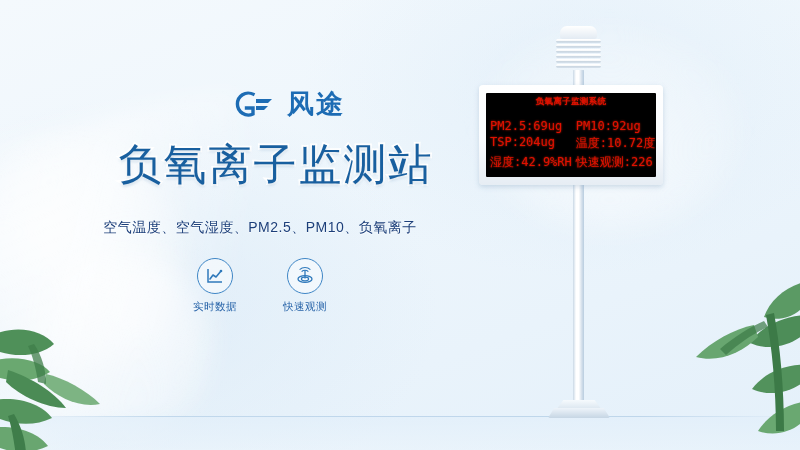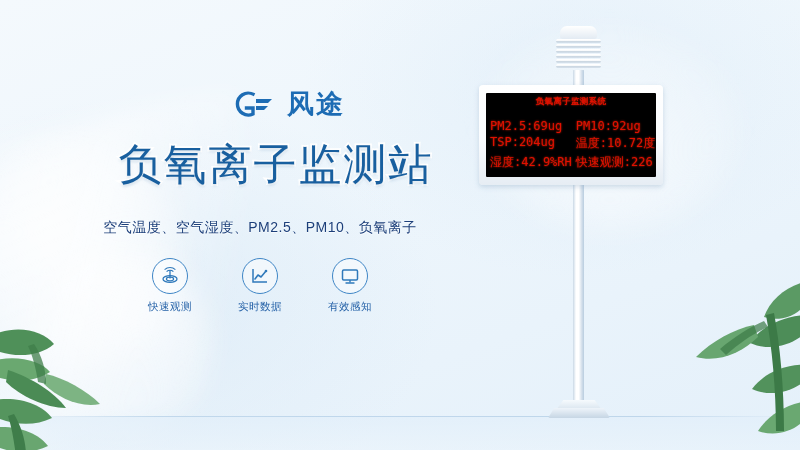--- a/index.html
+++ b/index.html
@@ -187,51 +187,41 @@
 
   <div class="headline">负氧离子监测站</div>
 
   <div class="subline">空气温度、空气湿度、PM2.5、PM10、负氧离子</div>
 
   <div class="features">
 
     <div class="feature">
       <div class="fcircle">
         <svg width="20" height="20" viewBox="0 0 20 20">
+          <path d="M3 3 L3 16 L17 16" fill="none" stroke="#2f79bb" stroke-width="1.5"></path>
+          <polyline points="5,13 8,9 11,11 16,5" fill="none" stroke="#2f79bb" stroke-width="1.6" stroke-linejoin="round" stroke-linecap="round"></polyline>
+          <circle cx="16" cy="5" r="1.3" fill="#2f79bb"></circle>
+        </svg>
+      </div>
+      <div class="flabel">实时数据</div>
+    </div>
+
+    <div class="feature">
+      <div class="fcircle">
+        <svg width="20" height="20" viewBox="0 0 20 20">
           <ellipse cx="10" cy="13" rx="7" ry="3.4" fill="none" stroke="#2f79bb" stroke-width="1.3"></ellipse>
           <ellipse cx="10" cy="13" rx="3.6" ry="1.8" fill="none" stroke="#2f79bb" stroke-width="1.2"></ellipse>
           <path d="M10 12.4 L10 4" stroke="#2f79bb" stroke-width="1.3"></path>
           <path d="M6.6 5.6 A5 5 0 0 1 13.4 5.6" fill="none" stroke="#2f79bb" stroke-width="1.2"></path>
           <path d="M4.6 3.6 A8 8 0 0 1 15.4 3.6" fill="none" stroke="#2f79bb" stroke-width="1.1"></path>
         </svg>
       </div>
       <div class="flabel">快速观测</div>
     </div>
 
-    <div class="feature">
-      <div class="fcircle">
-        <svg width="20" height="20" viewBox="0 0 20 20">
-          <path d="M3 3 L3 16 L17 16" fill="none" stroke="#2f79bb" stroke-width="1.5"></path>
-          <polyline points="5,13 8,9 11,11 16,5" fill="none" stroke="#2f79bb" stroke-width="1.6" stroke-linejoin="round" stroke-linecap="round"></polyline>
-          <circle cx="16" cy="5" r="1.3" fill="#2f79bb"></circle>
-        </svg>
-      </div>
-      <div class="flabel">实时数据</div>
-    </div>
-
-    <div class="feature">
-      <div class="fcircle">
-        <svg width="20" height="20" viewBox="0 0 20 20">
-          <rect x="2.5" y="4" width="15" height="10" rx="1.2" fill="none" stroke="#2f79bb" stroke-width="1.5"></rect>
-          <path d="M10 14 L10 16.5" stroke="#2f79bb" stroke-width="1.4"></path>
-          <path d="M6 17 L14 17" stroke="#2f79bb" stroke-width="1.4" stroke-linecap="round"></path>
-        </svg>
-      </div>
-      <div class="flabel">有效感知</div>
-    </div>
 
 
   </div>
 
   <div class="station">
 
     <div class="sensor">
       <div class="sensor-cap"></div>
       <div class="sensor-plate" style="top:13px"></div>
       <div class="sensor-plate" style="top:18px"></div>

